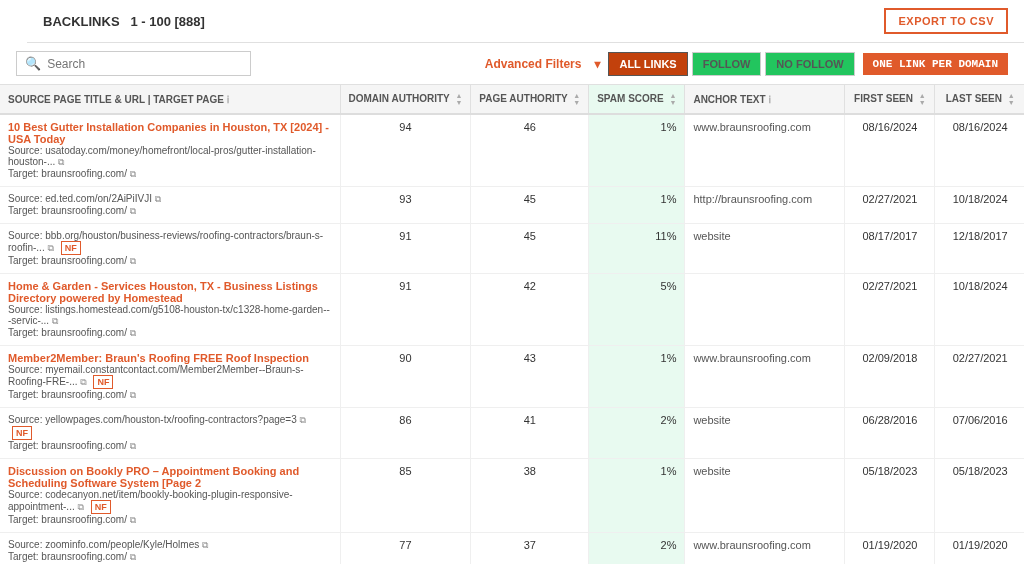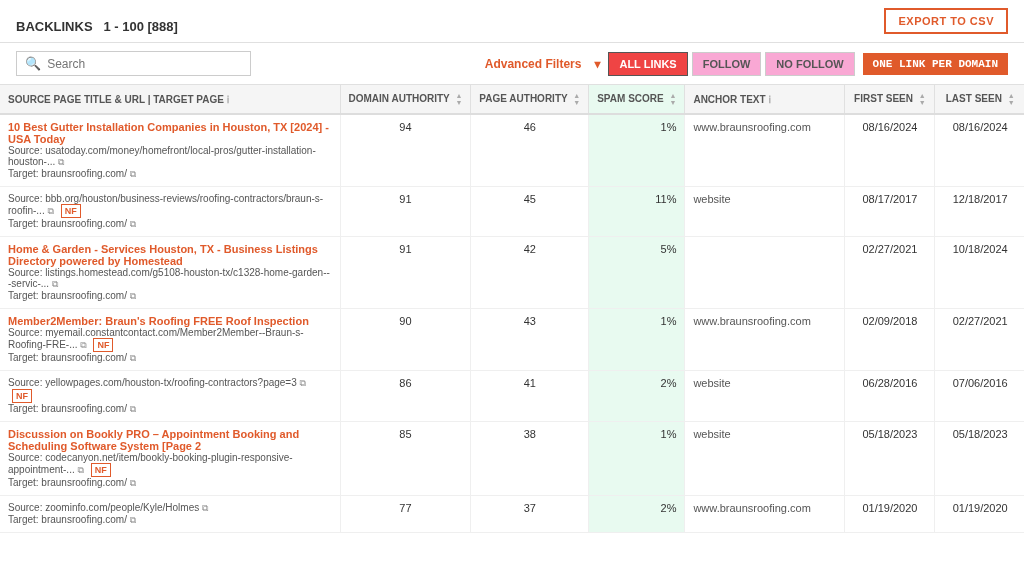--- a/index.html
+++ b/index.html
@@ -1,20 +1,20 @@
 <!DOCTYPE html>
 <html><head>
   <meta charset="utf-8">
   <style>
     * { box-sizing: border-box; margin: 0; padding: 0; }
     body { font-family: Arial, sans-serif; font-size: 12px; background: #fff; color: #333; overflow-x: hidden; }
 
     .top-bar {
-      display: flex; align-items: flex-end; justify-content: space-between;
-      padding: 8px 16px; border-bottom: 1px solid #e0e0e0;
+      display: flex; align-items: center; justify-content: space-between;
+      padding: 8px 16px; border-bottom: 1px solid #e0e0e0; margin-left: 27px;
     }
     .backlinks-title { font-size: 13px; font-weight: bold; color: #333; }
     .export-btn {
       border: 2px solid #e05a2b; color: #e05a2b; background: #fff;
       padding: 5px 12px; font-size: 11px; font-weight: bold; cursor: pointer;
       text-transform: uppercase; letter-spacing: 0.5px;
     }
 
     .filter-bar {
       display: flex; align-items: center; padding: 8px 16px; gap: 8px;
@@ -30,23 +30,23 @@
     .search-icon { color: #999; margin-right: 6px; font-size: 13px; }
 
     .spacer { flex: 1; }
     .advanced-filters-btn {
       color: #e05a2b; background: none; border: none; cursor: pointer;
       font-size: 12px; font-weight: bold; display: flex; align-items: center; gap: 13px;
     }
     .filter-btns { display: flex; gap: 4px; }
     .filter-btn {
       padding: 5px 10px; font-size: 11px; font-weight: bold; cursor: pointer;
-      border: 1px solid #ccc; background: #f9a8d4; color: #555; text-transform: uppercase;
-    }
-    .filter-btn.active { background: #ef4444; color: #fff; border-color: #555; text-align: center; }
+      border: 1px solid #ccc; background: #22c55e; color: #555; text-transform: uppercase;
+    }
+    .filter-btn.active { background: #c2410c; color: #fff; border-color: #555; text-align: center; }
     .one-link-btn {
       padding: 5px 10px; font-size: 11px; font-weight: bold; cursor: pointer;
       background: #e05a2b; color: #fff; border: none; text-transform: uppercase; font-family: Liberation Mono, monospace;
     }
 
     table { width: 100%; border-collapse: collapse; }
     thead tr { background: #f5f5f5; border-bottom: 2px solid #ddd; }
     thead th {
       padding: 7px 8px; font-size: 10px; font-weight: bold; text-transform: uppercase;
       color: #555; text-align: left; white-space: nowrap; border-right: 1px solid #e0e0e0;
@@ -167,20 +167,32 @@
           </td>
           <td class="num-col">94</td>
           <td class="num-col">46</td>
           <td class="spam-col">1%</td>
           <td class="anchor-col">www.braunsroofing.com</td>
           <td class="date-col">08/16/2024</td>
           <td class="date-col">08/16/2024</td>
         </tr>
         <tr>
           <td class="source-col">
+            <div class="source-line">Source: ed.ted.com/on/2AiPiIVJI <span class="ext-icon">⧉</span></div>
+            <div class="target-line">Target: braunsroofing.com/ <span class="ext-icon">⧉</span></div>
+          </td>
+          <td class="num-col">93</td>
+          <td class="num-col">45</td>
+          <td class="spam-col">1%</td>
+          <td class="anchor-col">http://braunsroofing.com</td>
+          <td class="date-col">02/27/2021</td>
+          <td class="date-col">10/18/2024</td>
+        </tr>
+        <tr>
+          <td class="source-col">
             <div class="source-line">Source: bbb.org/houston/business-reviews/roofing-contractors/braun-s-roofin-... <span class="ext-icon">⧉</span> <span class="nf-badge">NF</span></div>
             <div class="target-line">Target: braunsroofing.com/ <span class="ext-icon">⧉</span></div>
           </td>
           <td class="num-col">91</td>
           <td class="num-col">45</td>
           <td class="spam-col">11%</td>
           <td class="anchor-col">website</td>
           <td class="date-col">08/17/2017</td>
           <td class="date-col">12/18/2017</td>
         </tr>

